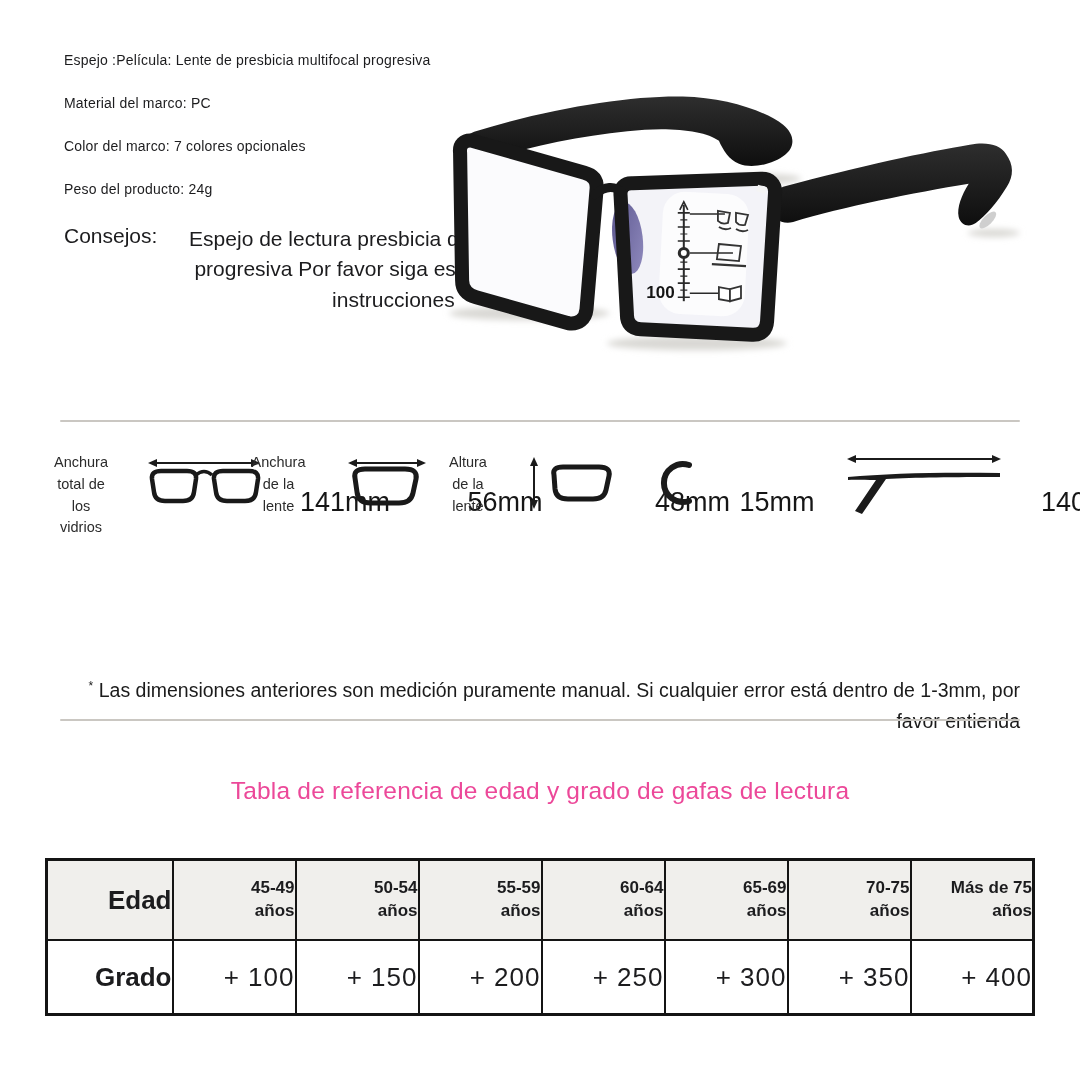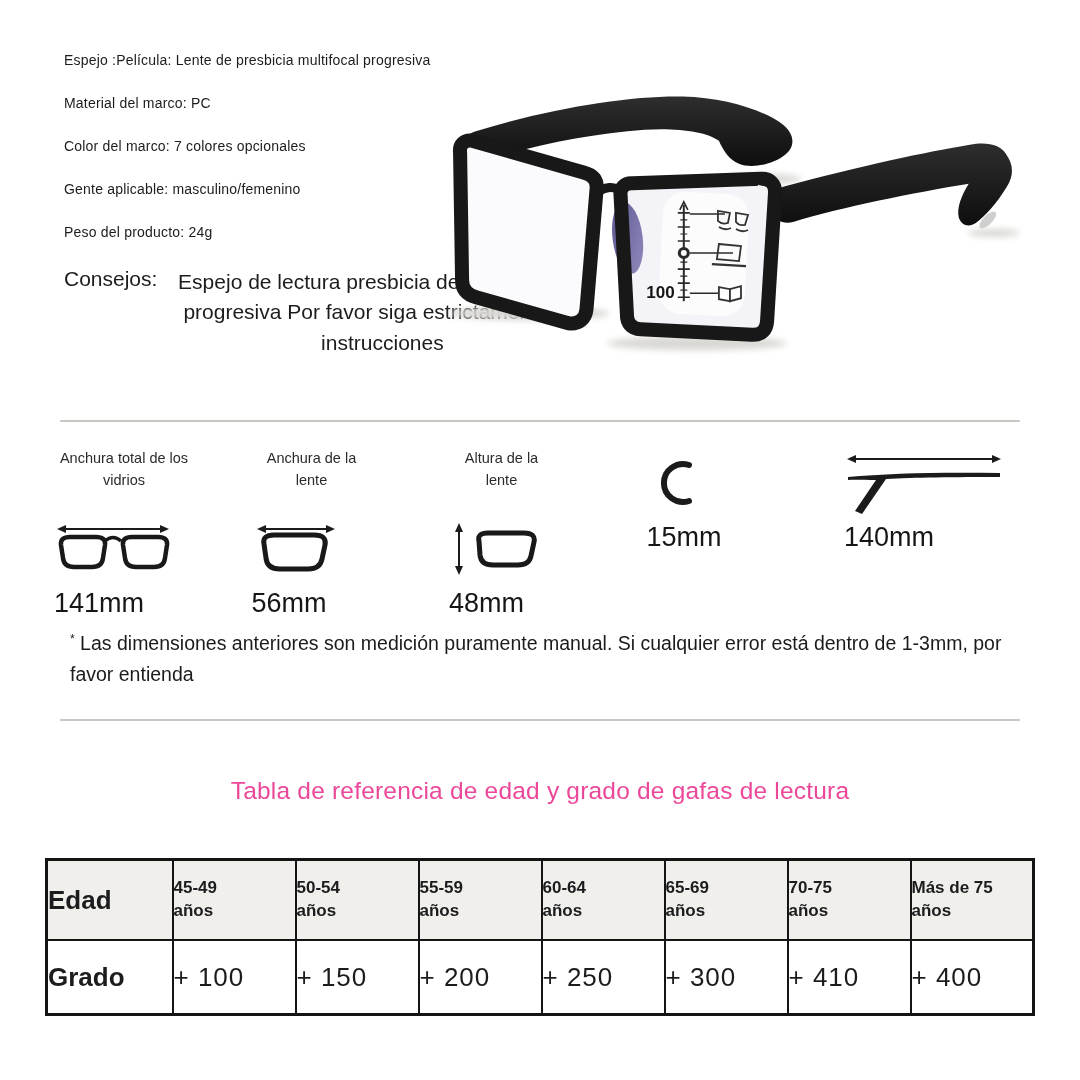--- a/index.html
+++ b/index.html
@@ -4,65 +4,64 @@
 <style>
   html,body{margin:0;padding:0;}
   body{
     width:1080px;height:1080px;position:relative;overflow:hidden;
     background:#ffffff;color:#1c1c1e;
     font-family:"Liberation Sans","DejaVu Sans",sans-serif;
   }
   
   .specs{position:absolute;left:64px;top:52px;width:640px;}
   .spec-line{font-size:14px;letter-spacing:.2px;margin-bottom:27px;white-space:nowrap;}
-  .consejos{display:flex;gap:13px;font-size:21px;}
+  .consejos{display:flex;gap:24px;font-size:21px;}
   .consejos-text{width:424px;text-align:center;line-height:1.45;}
   
   .glasses-wrap{position:absolute;left:434px;top:80px;width:622px;height:318px;}
   .glasses-wrap svg{display:block;width:100%;height:100%;}
   
   .divider{position:absolute;left:60px;width:960px;height:2px;background:#cac7c2;border-radius:1px;}
   .divider.d1{top:420px;} .divider.d2{top:719px;}
   
   .measure-row{position:absolute;left:54px;top:448px;width:976px;display:flex;justify-content:space-between;}
-  .m-col{display:flex;flex-direction:column;align-items:flex-start;width:186px;}
+  .m-col{display:flex;flex-direction:row;align-items:flex-end;width:186px;gap:37px;}
   .m-label{font-size:14.5px;line-height:1.5;text-align:center;color:#2b2b2b;height:66px;}
   .m-col:nth-child(1) .m-label{max-width:140px;}
   .m-col:nth-child(2) .m-label{max-width:120px;}
   .m-col:nth-child(3) .m-label{max-width:105px;}
   .m-col:nth-child(4) .m-label{max-width:118px;}
   .m-col:nth-child(5) .m-label{max-width:115px;}
   .m-icon{height:70px;display:flex;align-items:center;justify-content:center;}
   .m-value{font-size:27px;margin-top:4px;color:#161616;}
   
-  .note{position:absolute;left:70px;top:628px;width:950px;text-align:left;
+  .note{position:absolute;left:70px;top:675px;width:950px;text-align:right;
         font-size:19.5px;line-height:1.6;color:#1b1b1b;}
   .note sup{font-size:12px;}
   
   .table-title{position:absolute;left:0;top:777px;width:1080px;text-align:center;
                font-size:24.5px;color:#ec4899;letter-spacing:.2px;}
   table.ref{position:absolute;left:45px;top:858px;width:990px;height:152px;
             border-collapse:collapse;table-layout:fixed;background:#fff;}
-  table.ref td{border:2px solid #141414;text-align:left;vertical-align:middle;padding:0;}
+  table.ref td{border:2px solid #141414;text-align:right;vertical-align:middle;padding:0;}
   table.ref{border:3px solid #141414;}
   table.ref tr.hdr td{background:#f0efec;height:78px;}
   table.ref tr.val td{height:72px;}
   td.rowhead{font-weight:bold;font-size:26px;}
   .range,.unit{font-weight:bold;font-size:17px;line-height:1.35;}
   td.grade{font-size:26px;letter-spacing:1px;}
   table.ref col.c0{width:126px;}
 </style>
 </head>
 <body>
 
 <div class="specs">
   <div class="spec-line">Espejo :Película: Lente de presbicia multifocal progresiva</div>
   <div class="spec-line">Material del marco: PC</div>
   <div class="spec-line">Color del marco: 7 colores opcionales</div>
-  <div class="spec-line">Gente aplicable: masculino/femenino</div>
   <div class="spec-line">Peso del producto: 24g</div>
   <div class="consejos">
     <span>Consejos:</span>
     <span class="consejos-text">Espejo de lectura presbicia de visión amplia progresiva Por favor siga estrictamente las instrucciones</span>
   </div>
 </div>
 
 <div class="glasses-wrap">
 <svg viewBox="0 0 620 316" xmlns="http://www.w3.org/2000/svg">
   <defs>
@@ -261,17 +260,17 @@
       <div class="unit">años</div>
     </td>
   </tr>
   <tr class="val">
     <td class="rowhead">Grado</td>
     <td class="grade">+ 100</td>
     <td class="grade">+ 150</td>
     <td class="grade">+ 200</td>
     <td class="grade">+ 250</td>
     <td class="grade">+ 300</td>
-    <td class="grade">+ 410</td>
+    <td class="grade">+ 350</td>
     <td class="grade">+ 400</td>
   </tr>
 </tbody>
   </table>
 
 </body></html>

